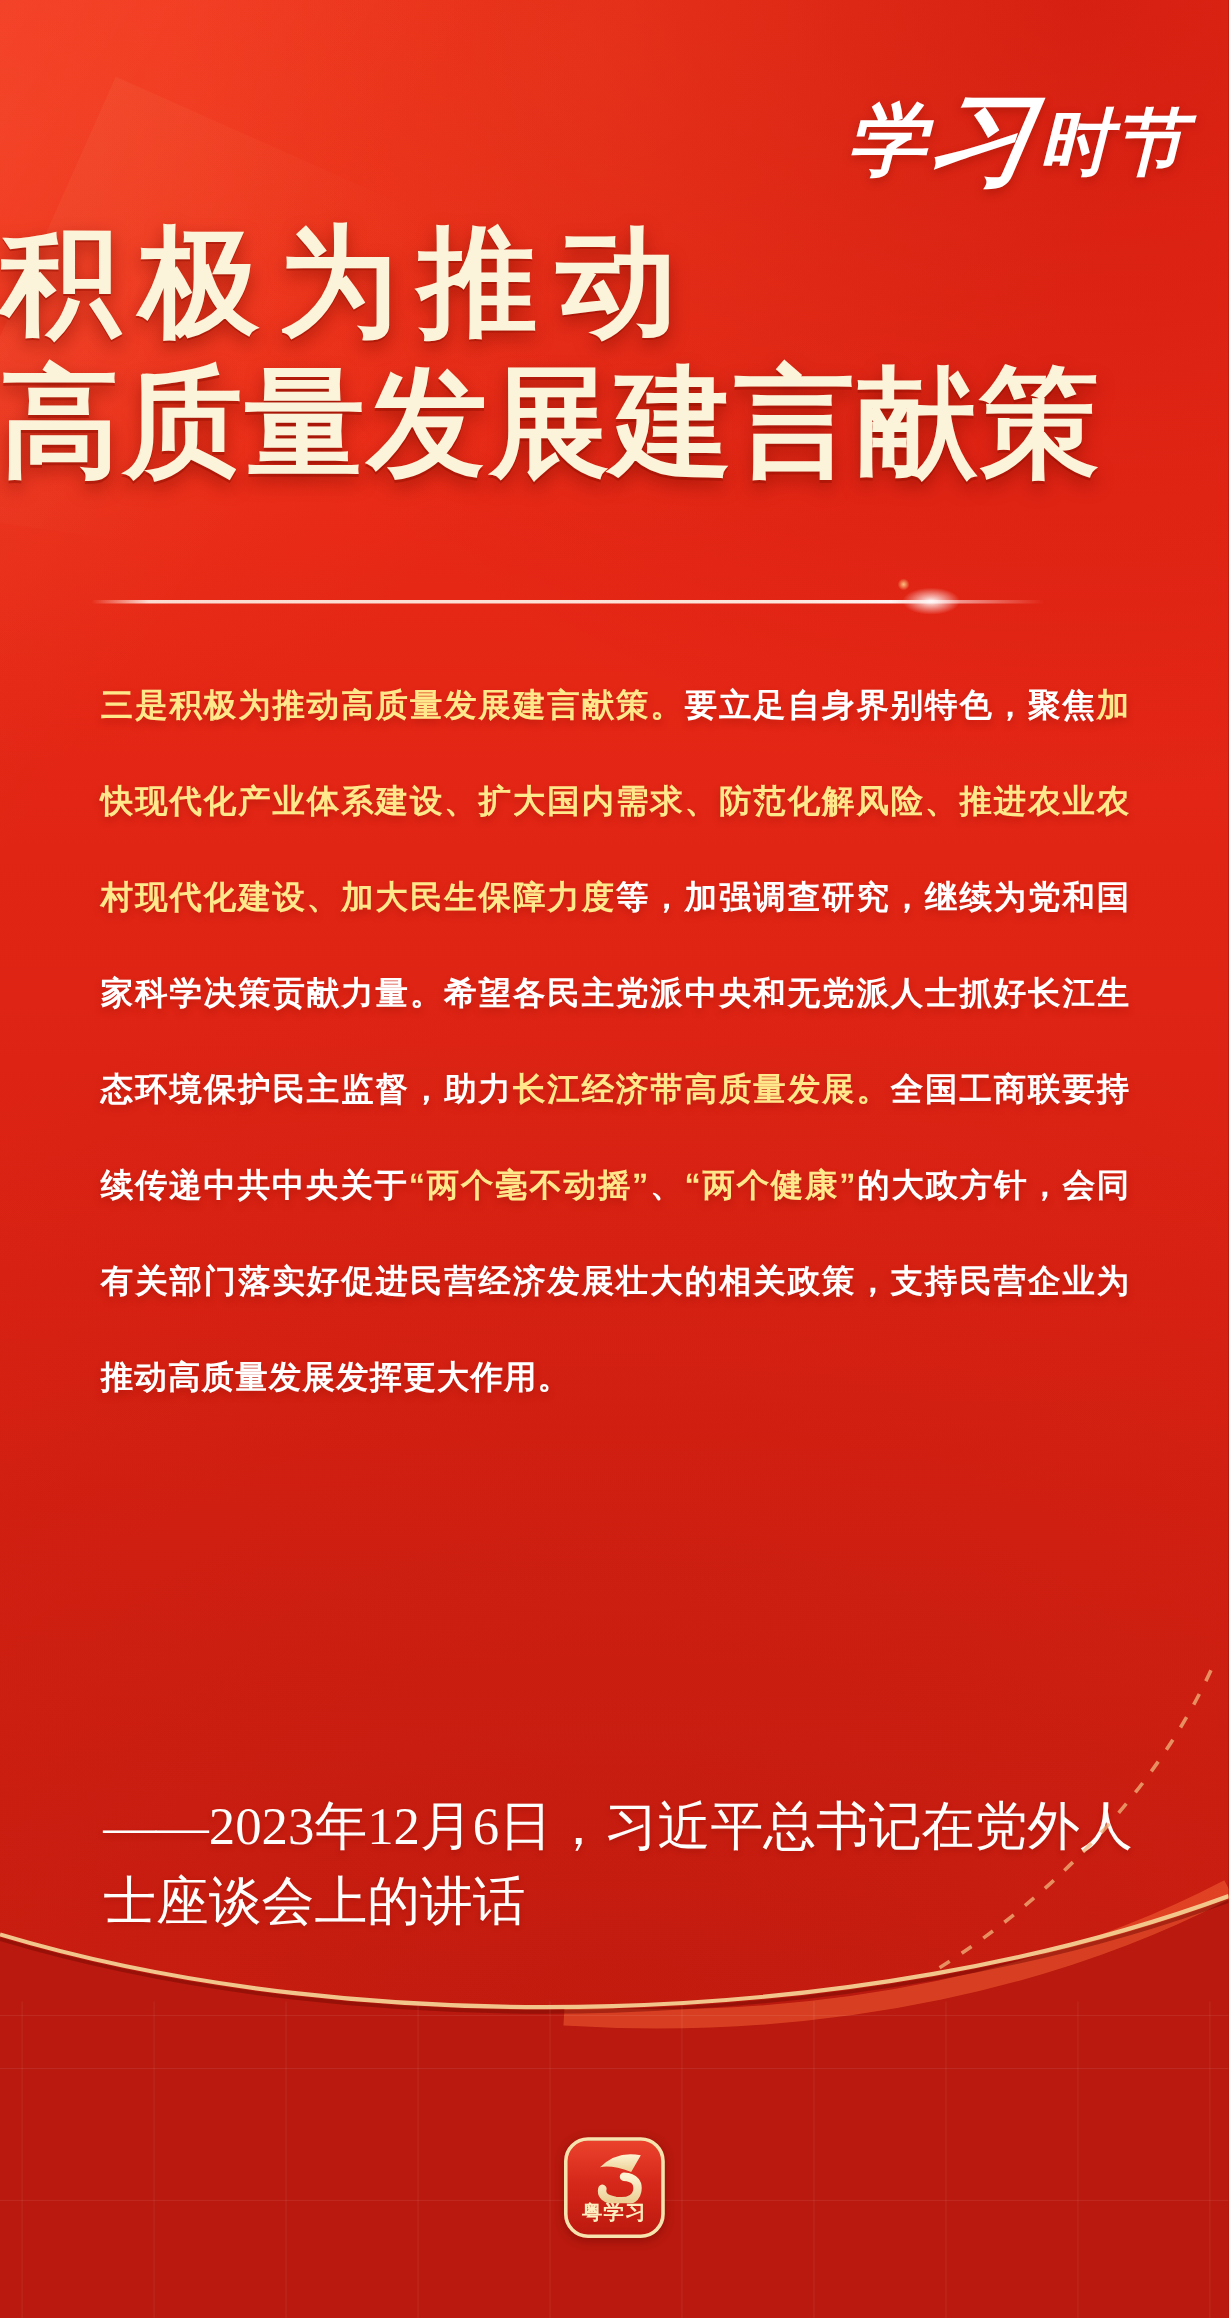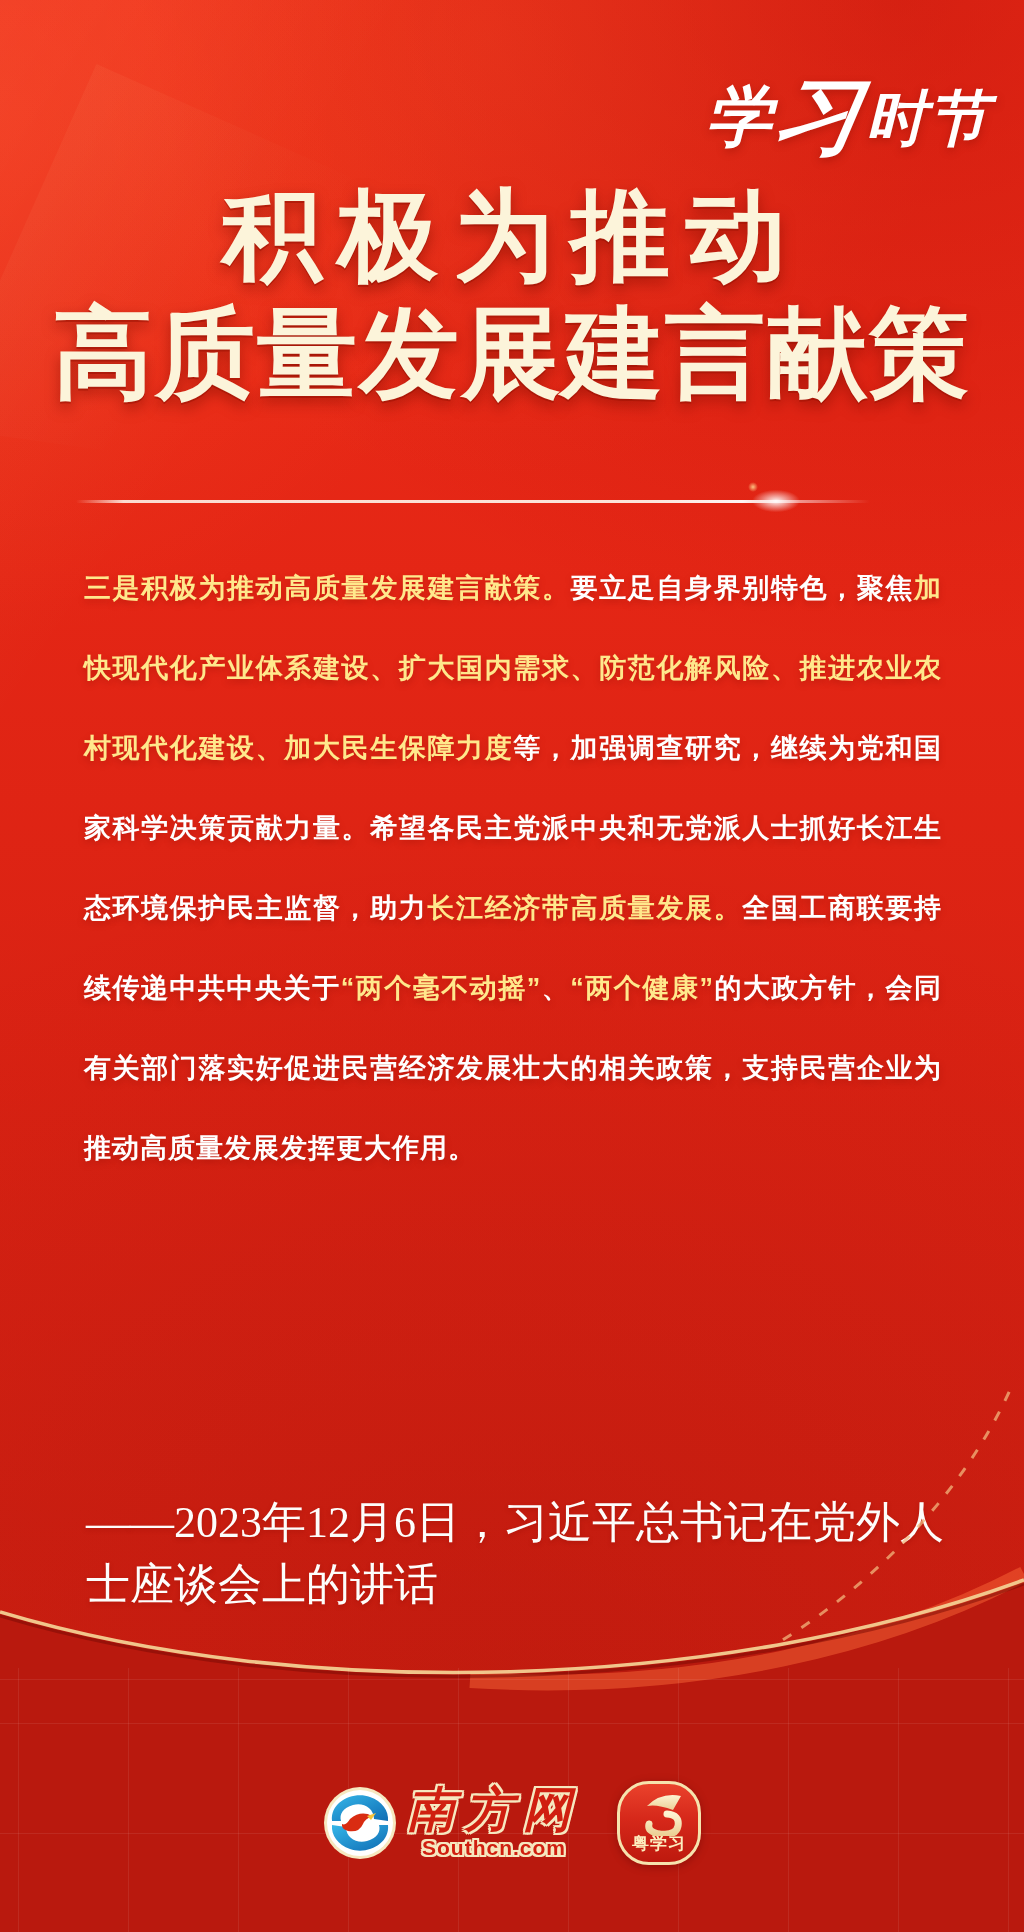--- a/index.html
+++ b/index.html
@@ -28,21 +28,21 @@
     text-shadow:0 3px 8px rgba(140,15,5,.45);
     letter-spacing:2px;white-space:nowrap;
   }
   .brand .b1{font-size:66px;}
   .brand .b2{font-size:86px;display:inline-block;transform:skewX(-10deg) translateY(6px);margin:0 2px;}
   .brand .b3{font-size:60px;}
 
   
   .title{
     position:absolute;left:0;top:176px;width:1024px;
-    text-align:center;color:var(--title-color,#fcf4da);
+    color:var(--title-color,#fcf4da);
     font-weight:900;
     text-shadow:0 6px 14px rgba(130,12,2,.55),0 2px 0 rgba(168,22,6,.55);
   }
   .title .t1{font-size:100px;letter-spacing:16px;line-height:1.18;}
   .title .t2{font-size:100px;letter-spacing:2px;line-height:1.18;}
 
   
   .divider{
     position:absolute;left:76px;top:500px;width:794px;height:3px;
     background:linear-gradient(90deg,rgba(255,255,255,0) 0%,rgba(255,250,240,.85) 6%,rgba(255,250,240,.9) 72%,rgba(255,255,255,.95) 84%,rgba(255,255,255,0) 100%);
@@ -100,21 +100,21 @@
     color:#d01f10;font-weight:900;
     text-shadow:
       -2px -2px 0 #f6e8c0, 2px -2px 0 #f6e8c0,
       -2px  2px 0 #f6e8c0, 2px  2px 0 #f6e8c0,
       -2px  0   0 #f6e8c0, 2px  0   0 #f6e8c0,
        0   -2px 0 #f6e8c0, 0    2px 0 #f6e8c0;
   }
   .southcn-name{font-size:48px;letter-spacing:10px;font-style:italic;line-height:1.0;}
   .southcn-domain{font-size:21px;letter-spacing:1px;margin-top:2px;}
   .yuexuexi{
-    width:84px;height:84px;border-radius:32px;
+    width:84px;height:84px;border-radius:20px;
     border:3px solid #f6e3ae;
     background:linear-gradient(180deg,#ea422c 0%,#d6281a 45%,#bd190e 100%);
     box-shadow:0 2px 8px rgba(90,5,0,.4);
     display:flex;flex-direction:column;align-items:center;justify-content:flex-end;
     box-sizing:border-box;position:relative;
   }
   .yuexuexi-name{font-size:17px;color:#fdeebf;font-weight:700;letter-spacing:1px;margin-bottom:7px;}
 </style>
 </head>
 <body>
@@ -149,40 +149,20 @@
   <svg class="swoosh-svg" viewBox="0 0 1024 372">
     <path d="M0 52 C 300 142 720 132 1024 20 L1024 372 L0 372 Z" fill="#b9190e"></path>
     <path d="M470 120 C 700 134 890 84 1024 14" fill="none" stroke="rgba(255,110,60,.45)" stroke-width="16"></path>
     <path d="M0 52 C 300 142 720 132 1024 20" fill="none" stroke="#f3cf92" stroke-width="3.5" opacity="0.95"></path>
     <path d="M0 56 C 300 146 720 136 1024 24" fill="none" stroke="rgba(120,10,4,.5)" stroke-width="3"></path>
   </svg>
   <div class="grid"></div>
 
   <div class="footer">
 
-    <div class="southcn">
-      <svg width="74" height="74" viewBox="0 0 74 74">
-        <defs>
-          <linearGradient id="bluGrad" x1="0" y1="0" x2="1" y2="1">
-            <stop offset="0" stop-color="#35b6e8"></stop>
-            <stop offset="1" stop-color="#0f6cb4"></stop>
-          </linearGradient>
-        </defs>
-        <circle cx="37" cy="37" r="36" fill="#f6e8c0"></circle>
-        <circle cx="37" cy="37" r="33" fill="#ffffff"></circle>
-        <path d="M9 35 C 7 16 30 5 47 11 C 59 15 66 25 65 35 L 51 33 C 51 22 40 16 30 19 C 20 22 16 28 18 35 Z" fill="url(#bluGrad)"></path>
-        <path d="M65 39 C 67 58 44 69 27 63 C 15 59 8 49 9 39 L 23 41 C 23 52 34 58 44 55 C 54 52 58 46 56 39 Z" fill="url(#bluGrad)"></path>
-        <path d="M27 33 q 11 -9 22 -3 q -7 3 -9 8 q -4 9 -15 7 q -7 -2 -6 -7 q 4 2 8 -5" fill="#d92c12"></path>
-        <path d="M44 30 l 9 -3 l -5 7 z" fill="#f5c23c"></path>
-      </svg>
-      <div class="southcn-text">
-        <div class="southcn-name cream-outline">南方网</div>
-        <div class="southcn-domain cream-outline">Southcn.com</div>
-      </div>
-    </div>
 
     <div class="yuexuexi">
       <svg width="58" height="44" viewBox="0 0 58 44" style="position:absolute;top:8px;left:13px;">
         <defs>
           <linearGradient id="creamGrad" x1="0" y1="0" x2="0" y2="1">
             <stop offset="0" stop-color="#fdf4d2"></stop>
             <stop offset="1" stop-color="#ecd096"></stop>
           </linearGradient>
         </defs>
         <path d="M14 14 Q 28 0 48 4 L 40 18 Q 24 12 14 14 Z" fill="url(#creamGrad)"></path>

